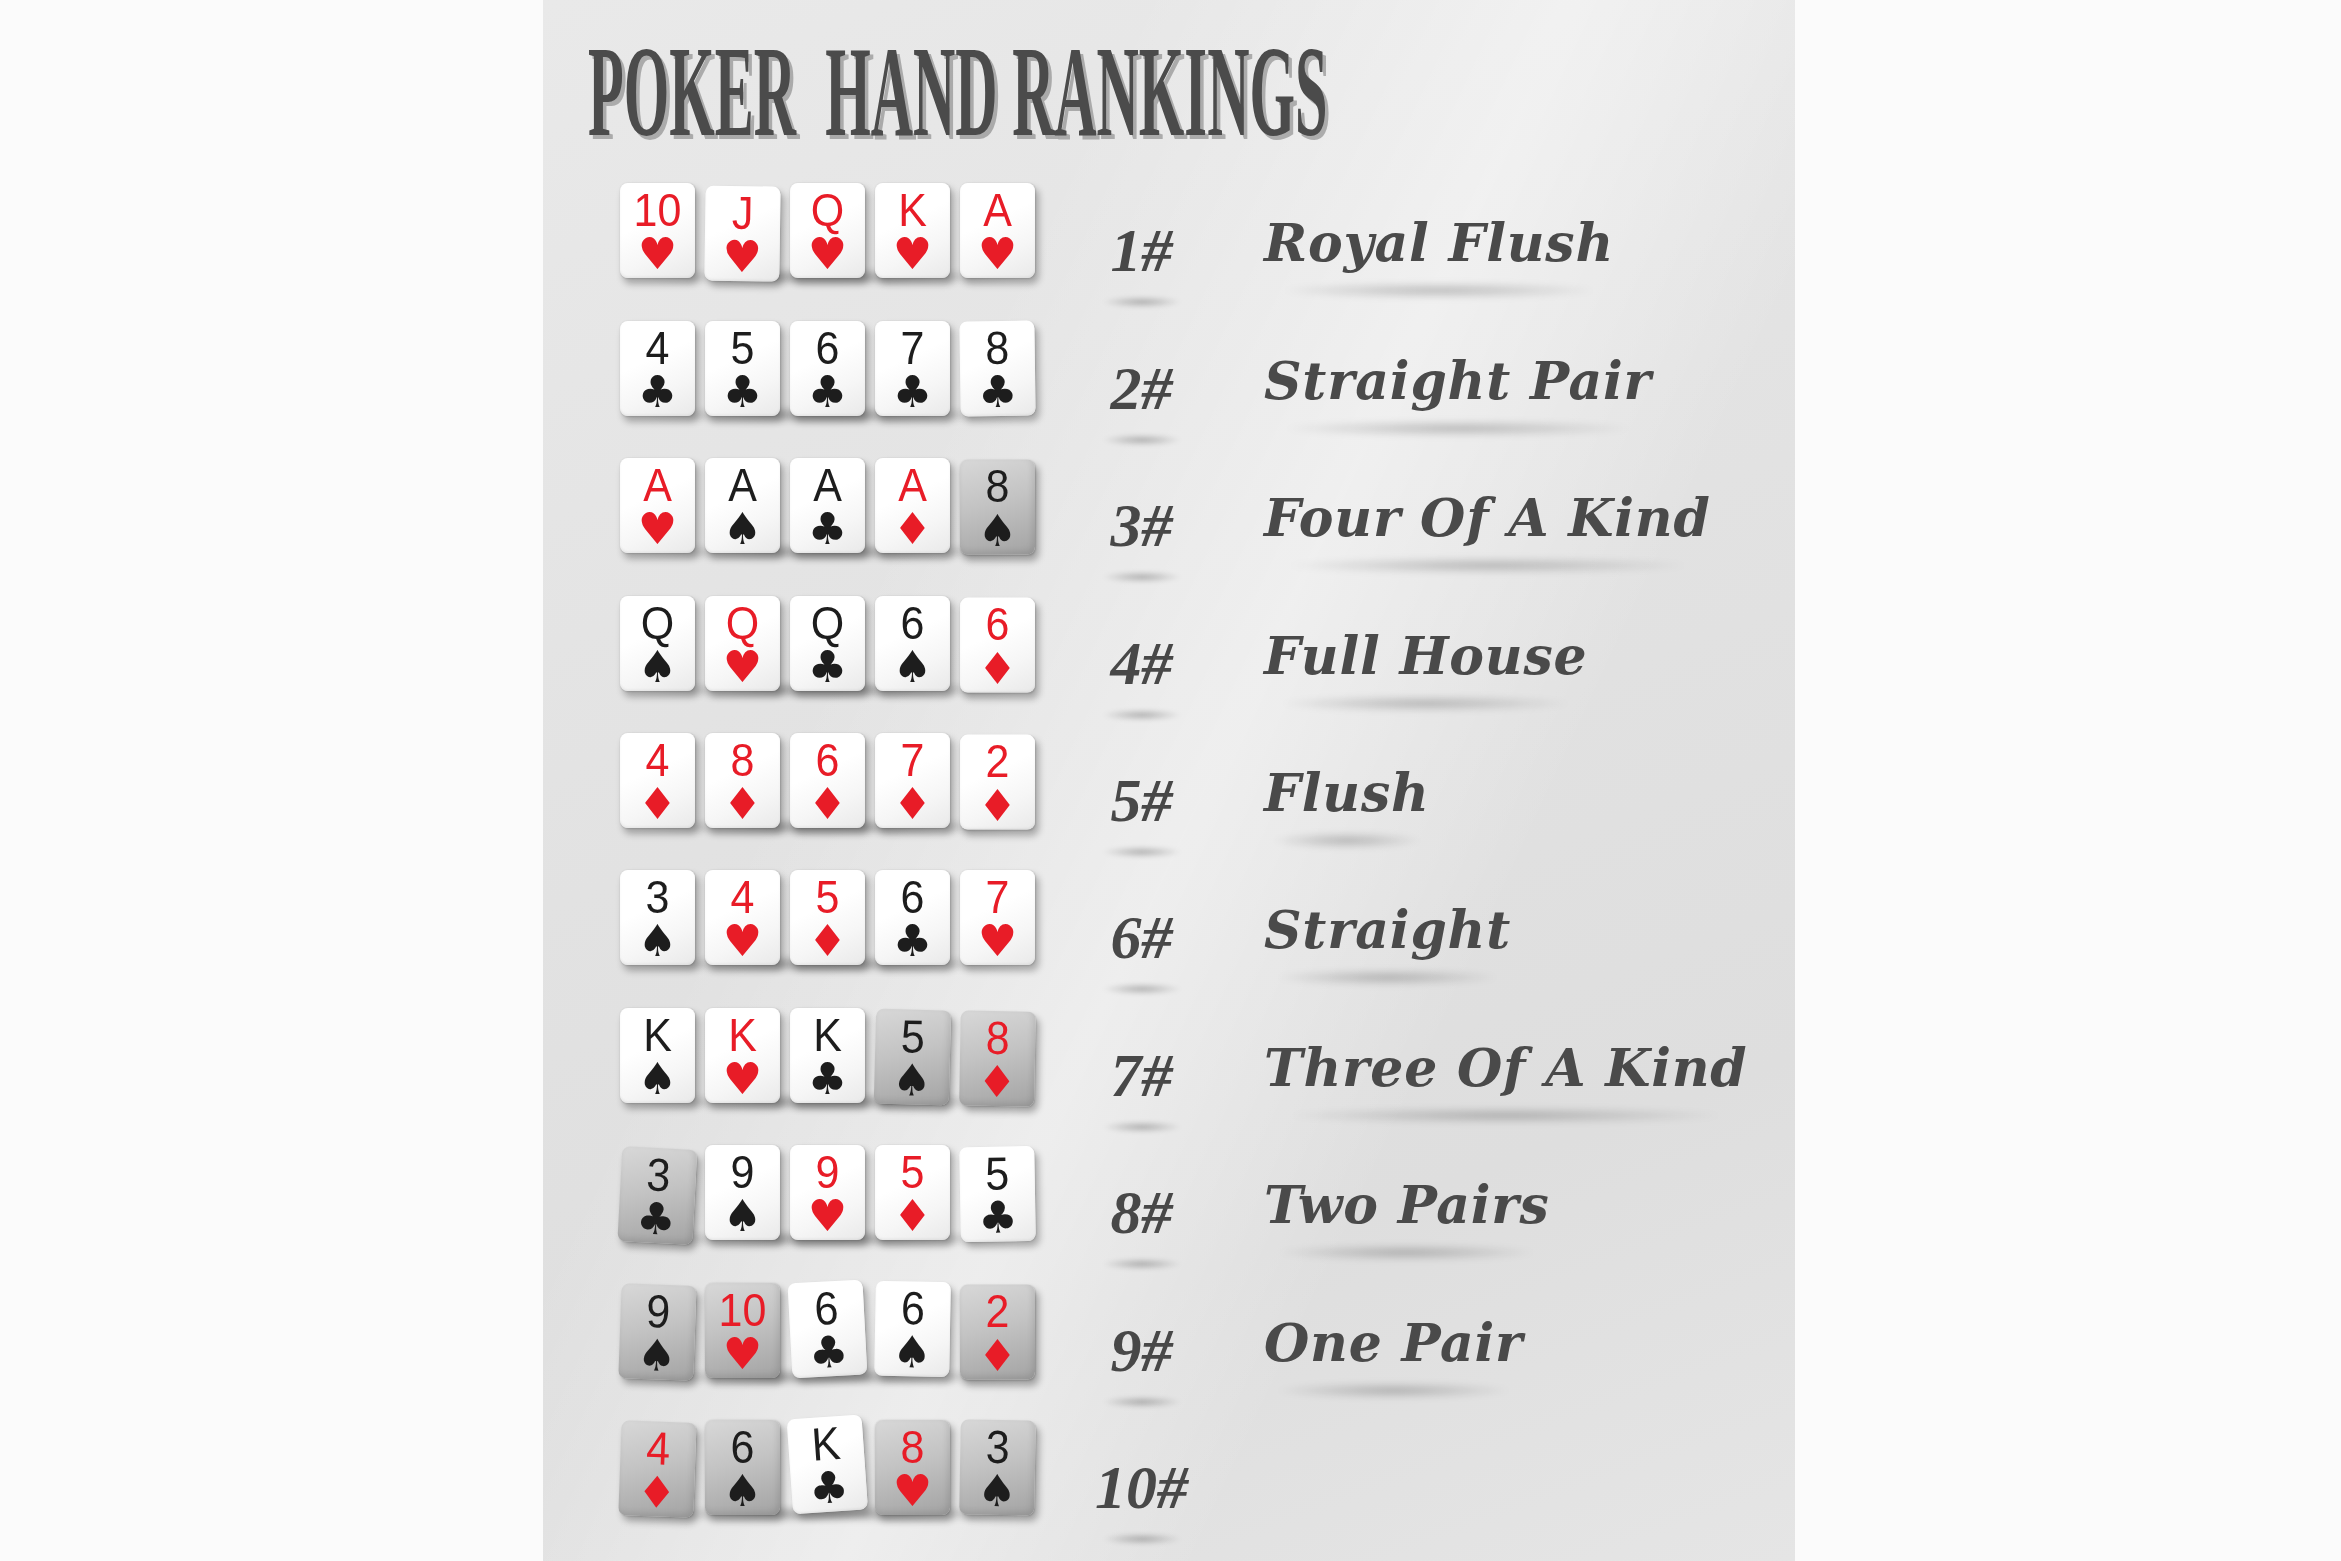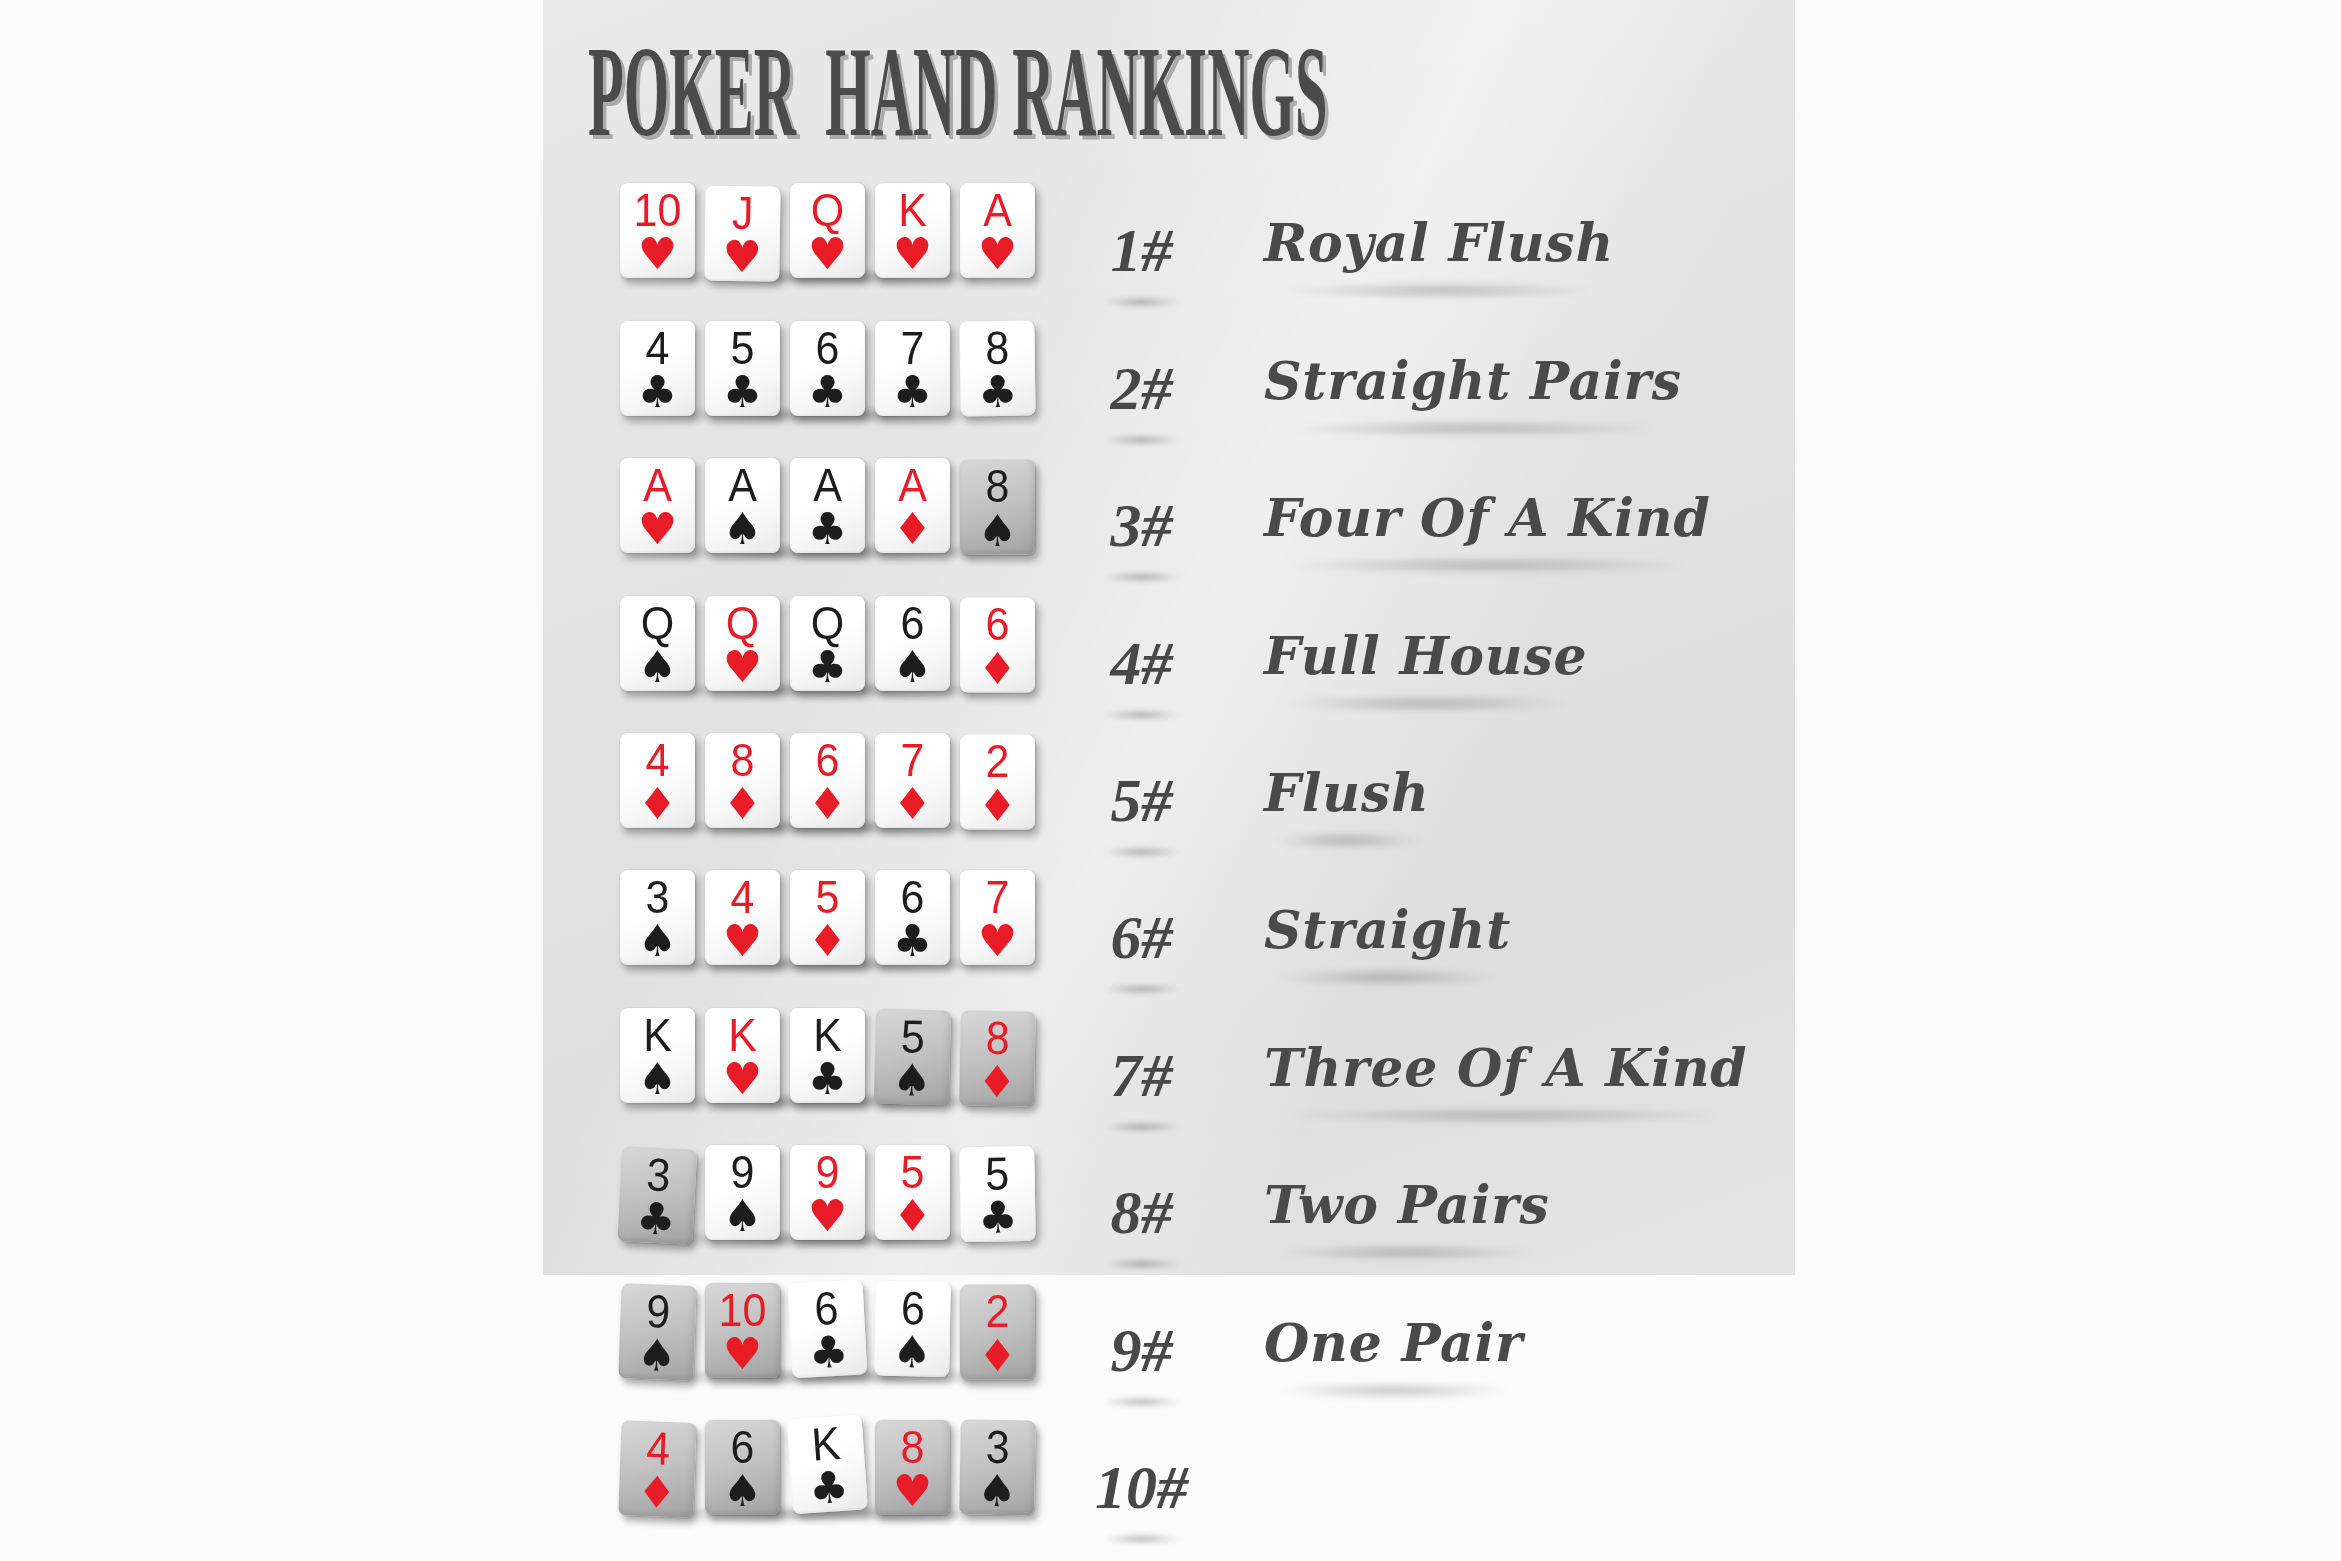--- a/index.html
+++ b/index.html
@@ -5,21 +5,21 @@
   html, body {
     margin: 0; padding: 0;
     width: 2342px; height: 1561px;
     background: #fbfbfb;
     overflow: hidden;
     font-family: "Liberation Sans", sans-serif;
   }
   .stage { position: relative; width: 2342px; height: 1561px; }
 
   .panel {
-    position: absolute; left: 543px; top: 0; width: 1252px; height: 1275px;
+    position: absolute; left: 543px; top: 0; width: 1252px; height: 1561px;
     background:
       linear-gradient(115deg, rgba(255,255,255,0) 30%, rgba(255,255,255,0.45) 52%, rgba(255,255,255,0) 70%),
       linear-gradient(160deg, #e9e9e9 0%, #e2e2e2 45%, #dedede 75%, #e5e5e5 100%);
   }
 
   .title {
     position: absolute; left: 45px; top: 26.5px;
     font-family: "Liberation Serif", serif;
     font-weight: bold;
     font-size: 117px;
@@ -156,21 +156,21 @@
           <div class="card" style="--tilt: 0deg; --dy: 0px;">
             <div class="rank black">7</div>
             <div class="suit black">♣</div>
           </div>
           <div class="card" style="--tilt: -0.8deg; --dy: 0px;">
             <div class="rank black">8</div>
             <div class="suit black">♣</div>
           </div>
         </div>
         <div class="num">2#</div>
-        <div class="name">Straight Pairs</div>
+        <div class="name">Straight Pair</div>
       </div>
       <div class="row" style="top: 458px;">
         <div class="cards">
           <div class="card" style="--tilt: 0deg; --dy: 0px;">
             <div class="rank red">A</div>
             <div class="suit red">♥</div>
           </div>
           <div class="card" style="--tilt: 0deg; --dy: 0px;">
             <div class="rank black">A</div>
             <div class="suit black">♠</div>

